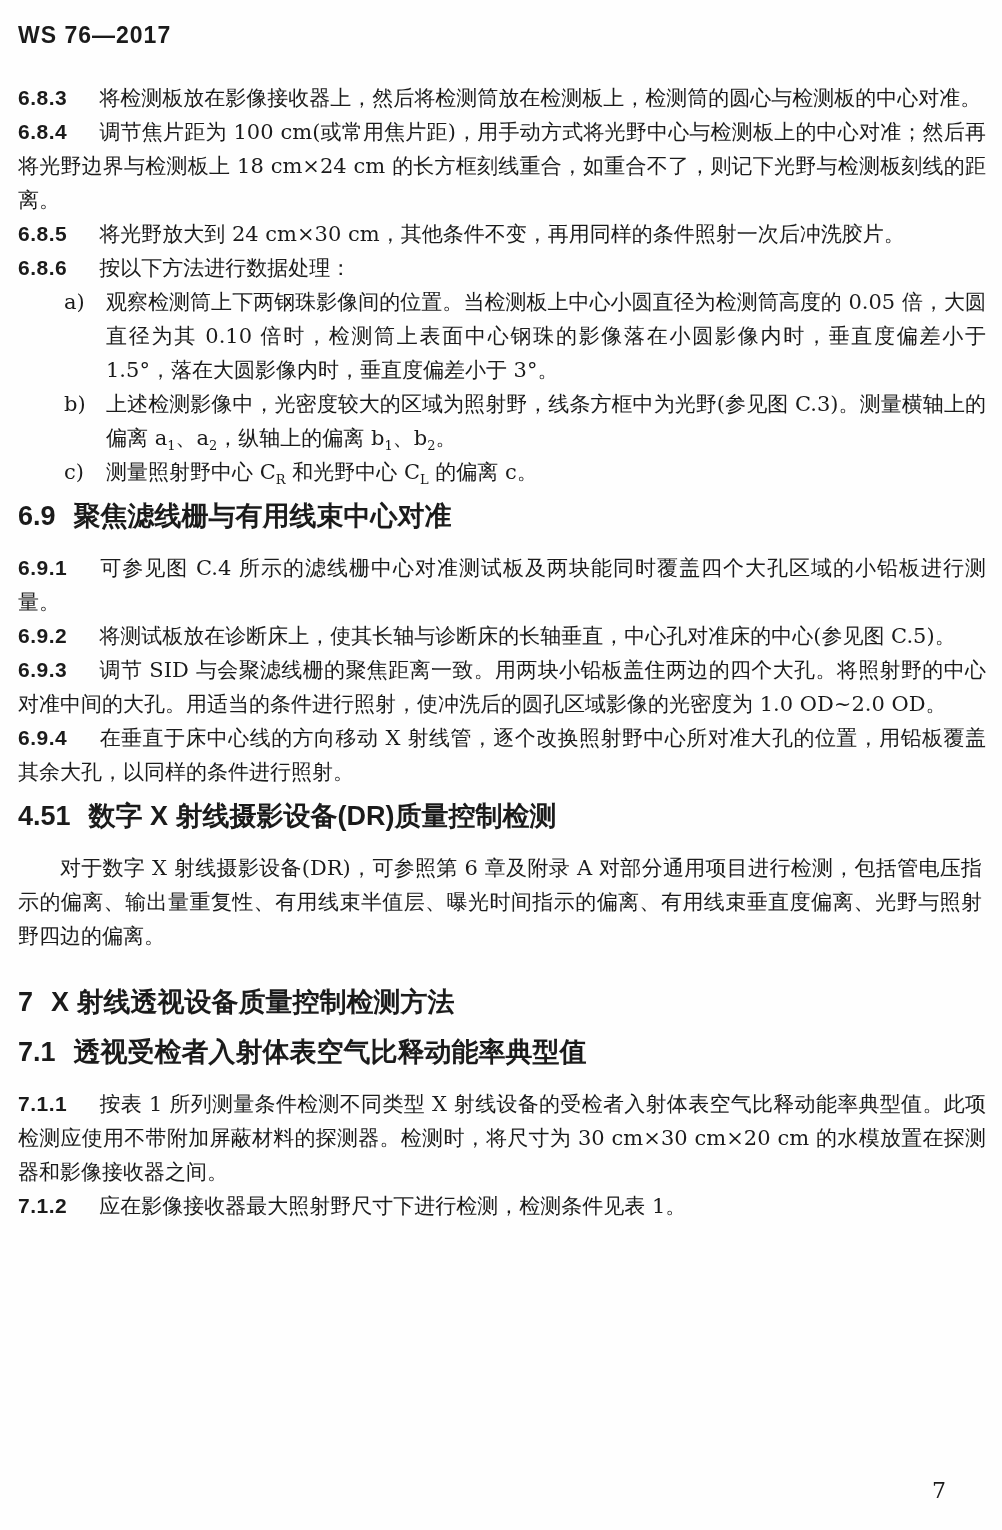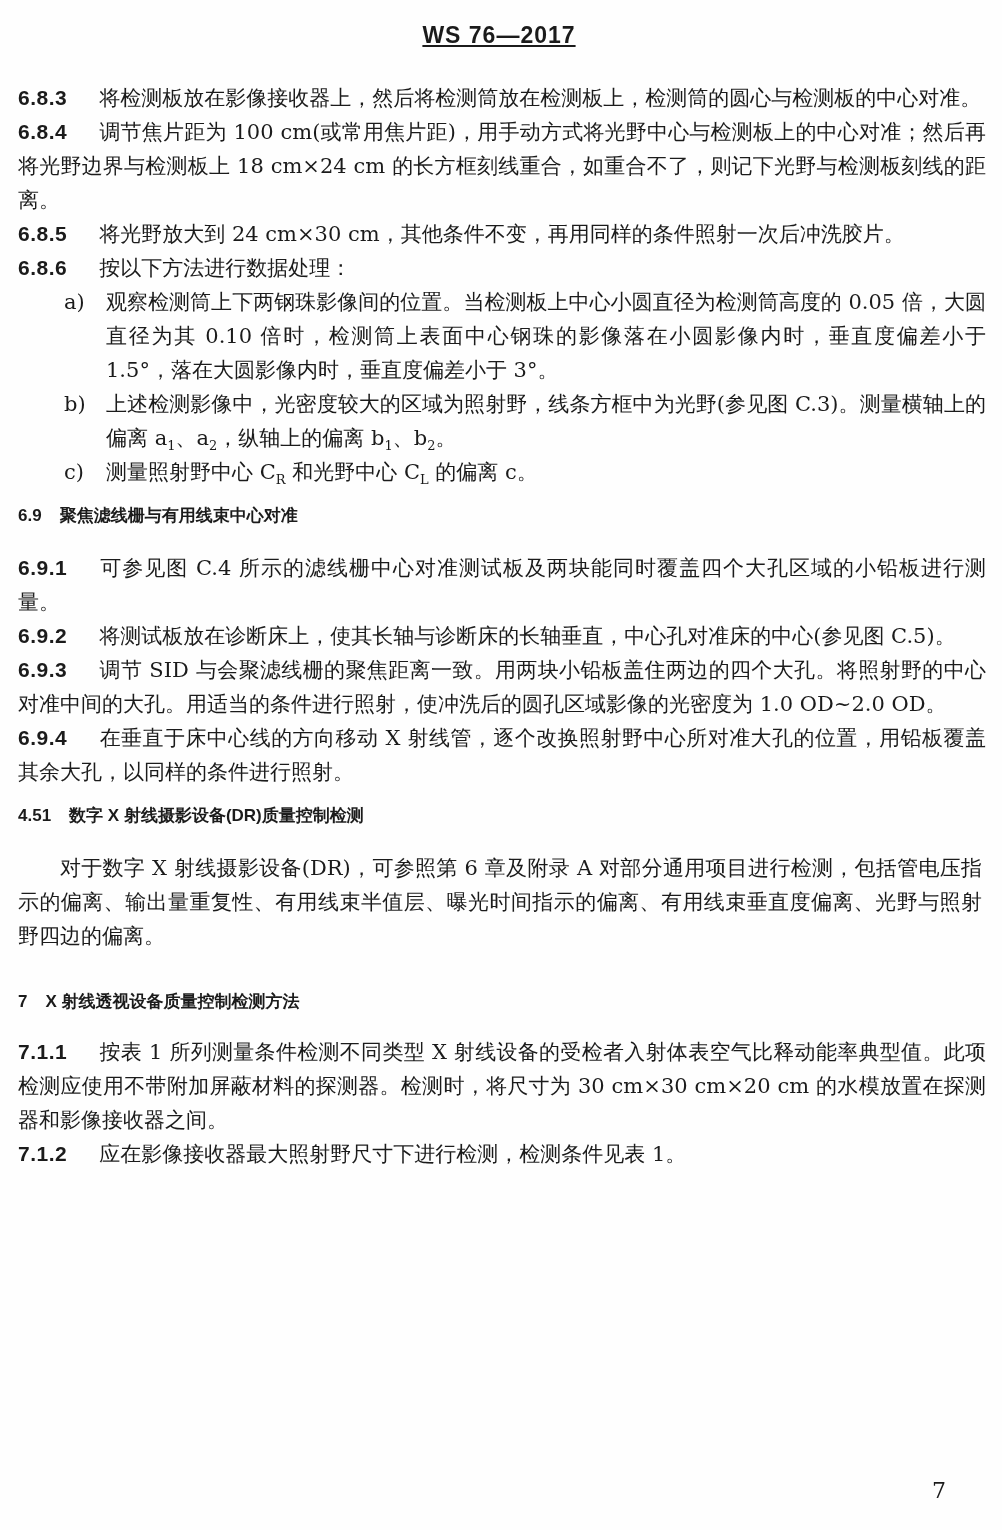--- a/index.html
+++ b/index.html
@@ -13,28 +13,27 @@
     height: 1530px;
     margin: 0 auto;
     background: #fefefe;
     box-sizing: border-box;
     padding: 20px 16px 0 18px;
     overflow: hidden;
     font-family: "DejaVu Serif", "Liberation Serif", serif;
     color: #1b1b1b;
   }
   .doc-header {
-    text-align: center;
+    text-align: left;
     font-family: "Liberation Sans", sans-serif;
     font-weight: bold;
     font-size: 23px;
     letter-spacing: 1px;
     padding-right: 6px;
     margin: 2px 0 32px 0;
-    text-decoration: underline;
   }
   .body-text {
     font-size: 21px;
     line-height: 34px;
     text-align: justify;
   }
   p.clause {
     margin: 0;
   }
   p.clause .num {
@@ -47,21 +46,21 @@
     position: relative;
     margin: 0;
     padding-left: 88px;
   }
   .list-item .marker {
     position: absolute;
     left: 46px;
     top: 0;
   }
   h2.sub-heading, h1.chapter-heading {
-    font-size: 17px;
+    font-size: 27px;
     line-height: 34px;
     font-family: "Liberation Sans", sans-serif;
     font-weight: bold;
     margin: 10px 0 18px 0;
     text-align: left;
   }
   h1.chapter-heading {
     margin: 32px 0 16px 0;
   }
   h2.sub-heading .num, h1.chapter-heading .num {
@@ -116,20 +115,21 @@
 
     <p class="clause"><span class="num">6.9.4</span><span>在垂直于床中心线的方向移动 X 射线管，逐个改换照射野中心所对准大孔的位置，用铅板覆盖其余大孔，以同样的条件进行照射。</span></p>
 
 
     <h2 class="sub-heading"><span class="num">4.51</span><span>数字 X 射线摄影设备(DR)质量控制检测</span></h2>
 
     <p class="plain-para">对于数字 X 射线摄影设备(DR)，可参照第 6 章及附录 A 对部分通用项目进行检测，包括管电压指示的偏离、输出量重复性、有用线束半值层、曝光时间指示的偏离、有用线束垂直度偏离、光野与照射野四边的偏离。</p>
 
     <h1 class="chapter-heading"><span class="num">7</span><span>X 射线透视设备质量控制检测方法</span></h1>
 
+    <h2 class="sub-heading"><span class="num">7.1</span><span>透视受检者入射体表空气比释动能率典型值</span></h2>
 
     <p class="clause"><span class="num">7.1.1</span><span>按表 1 所列测量条件检测不同类型 X 射线设备的受检者入射体表空气比释动能率典型值。此项检测应使用不带附加屏蔽材料的探测器。检测时，将尺寸为 30 cm×30 cm×20 cm 的水模放置在探测器和影像接收器之间。</span></p>
 
     <p class="clause"><span class="num">7.1.2</span><span>应在影像接收器最大照射野尺寸下进行检测，检测条件见表 1。</span></p>
 
   </div>
 
   <div class="page-number">7</div>
 
 </div>

